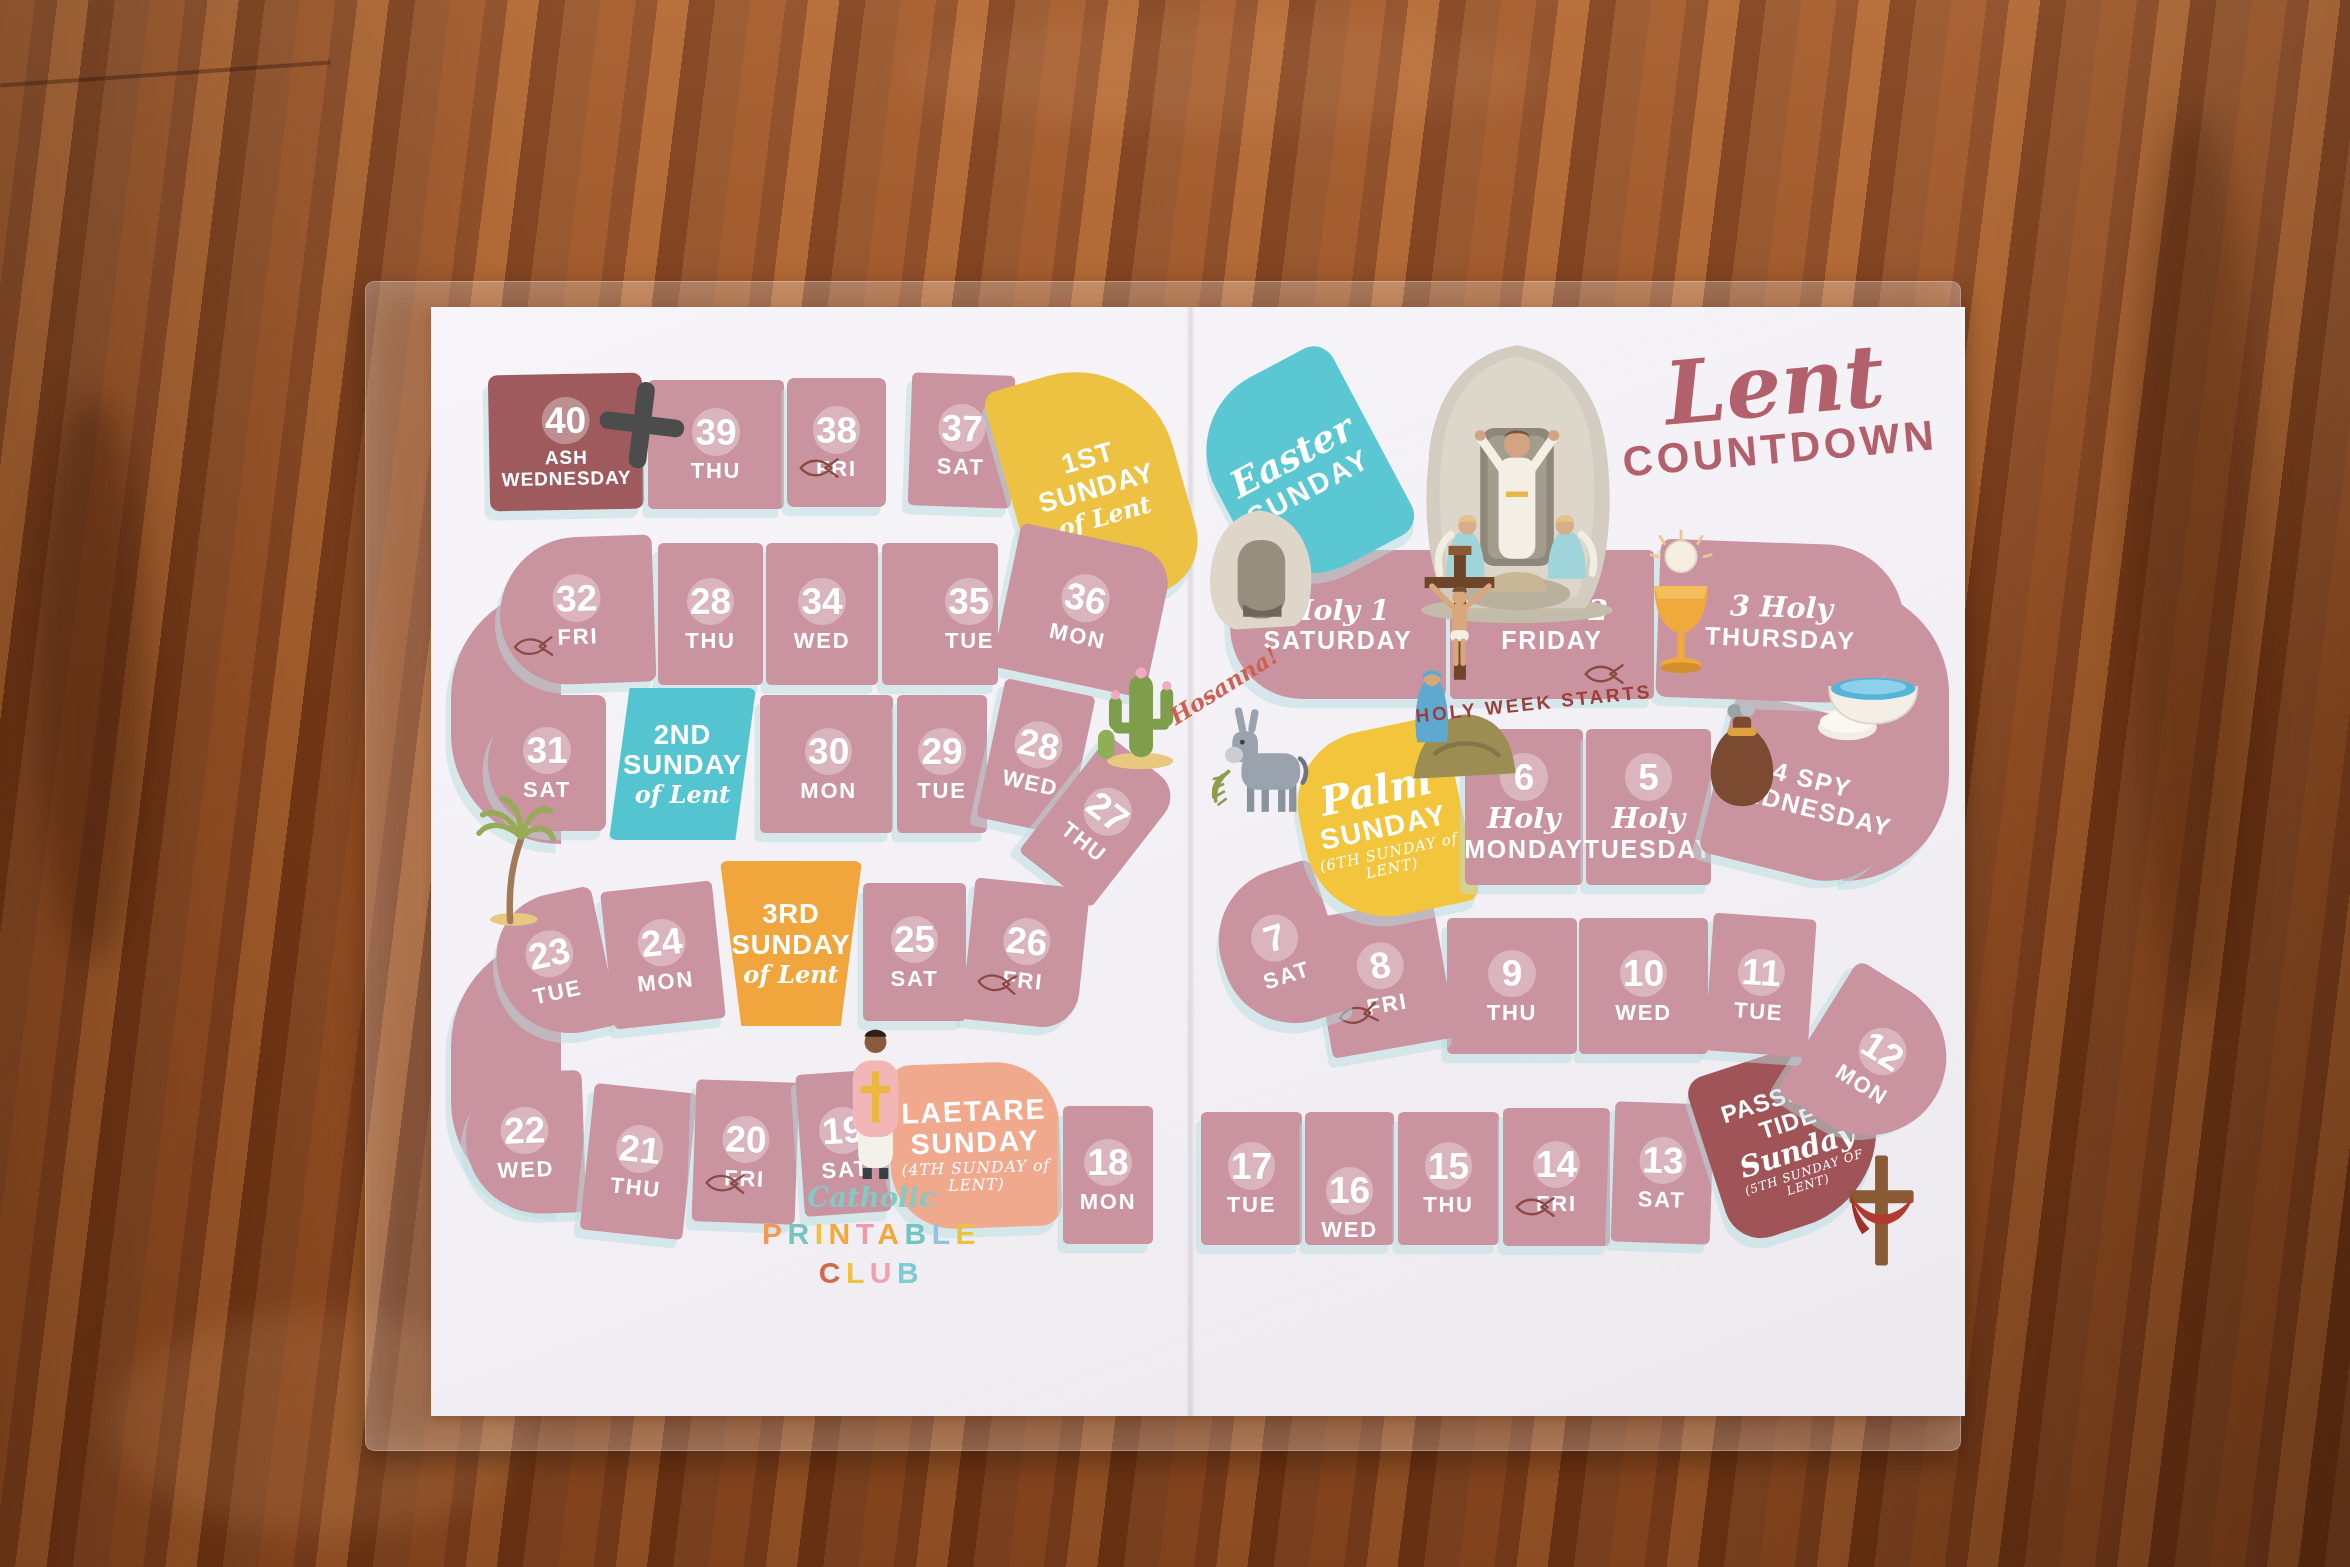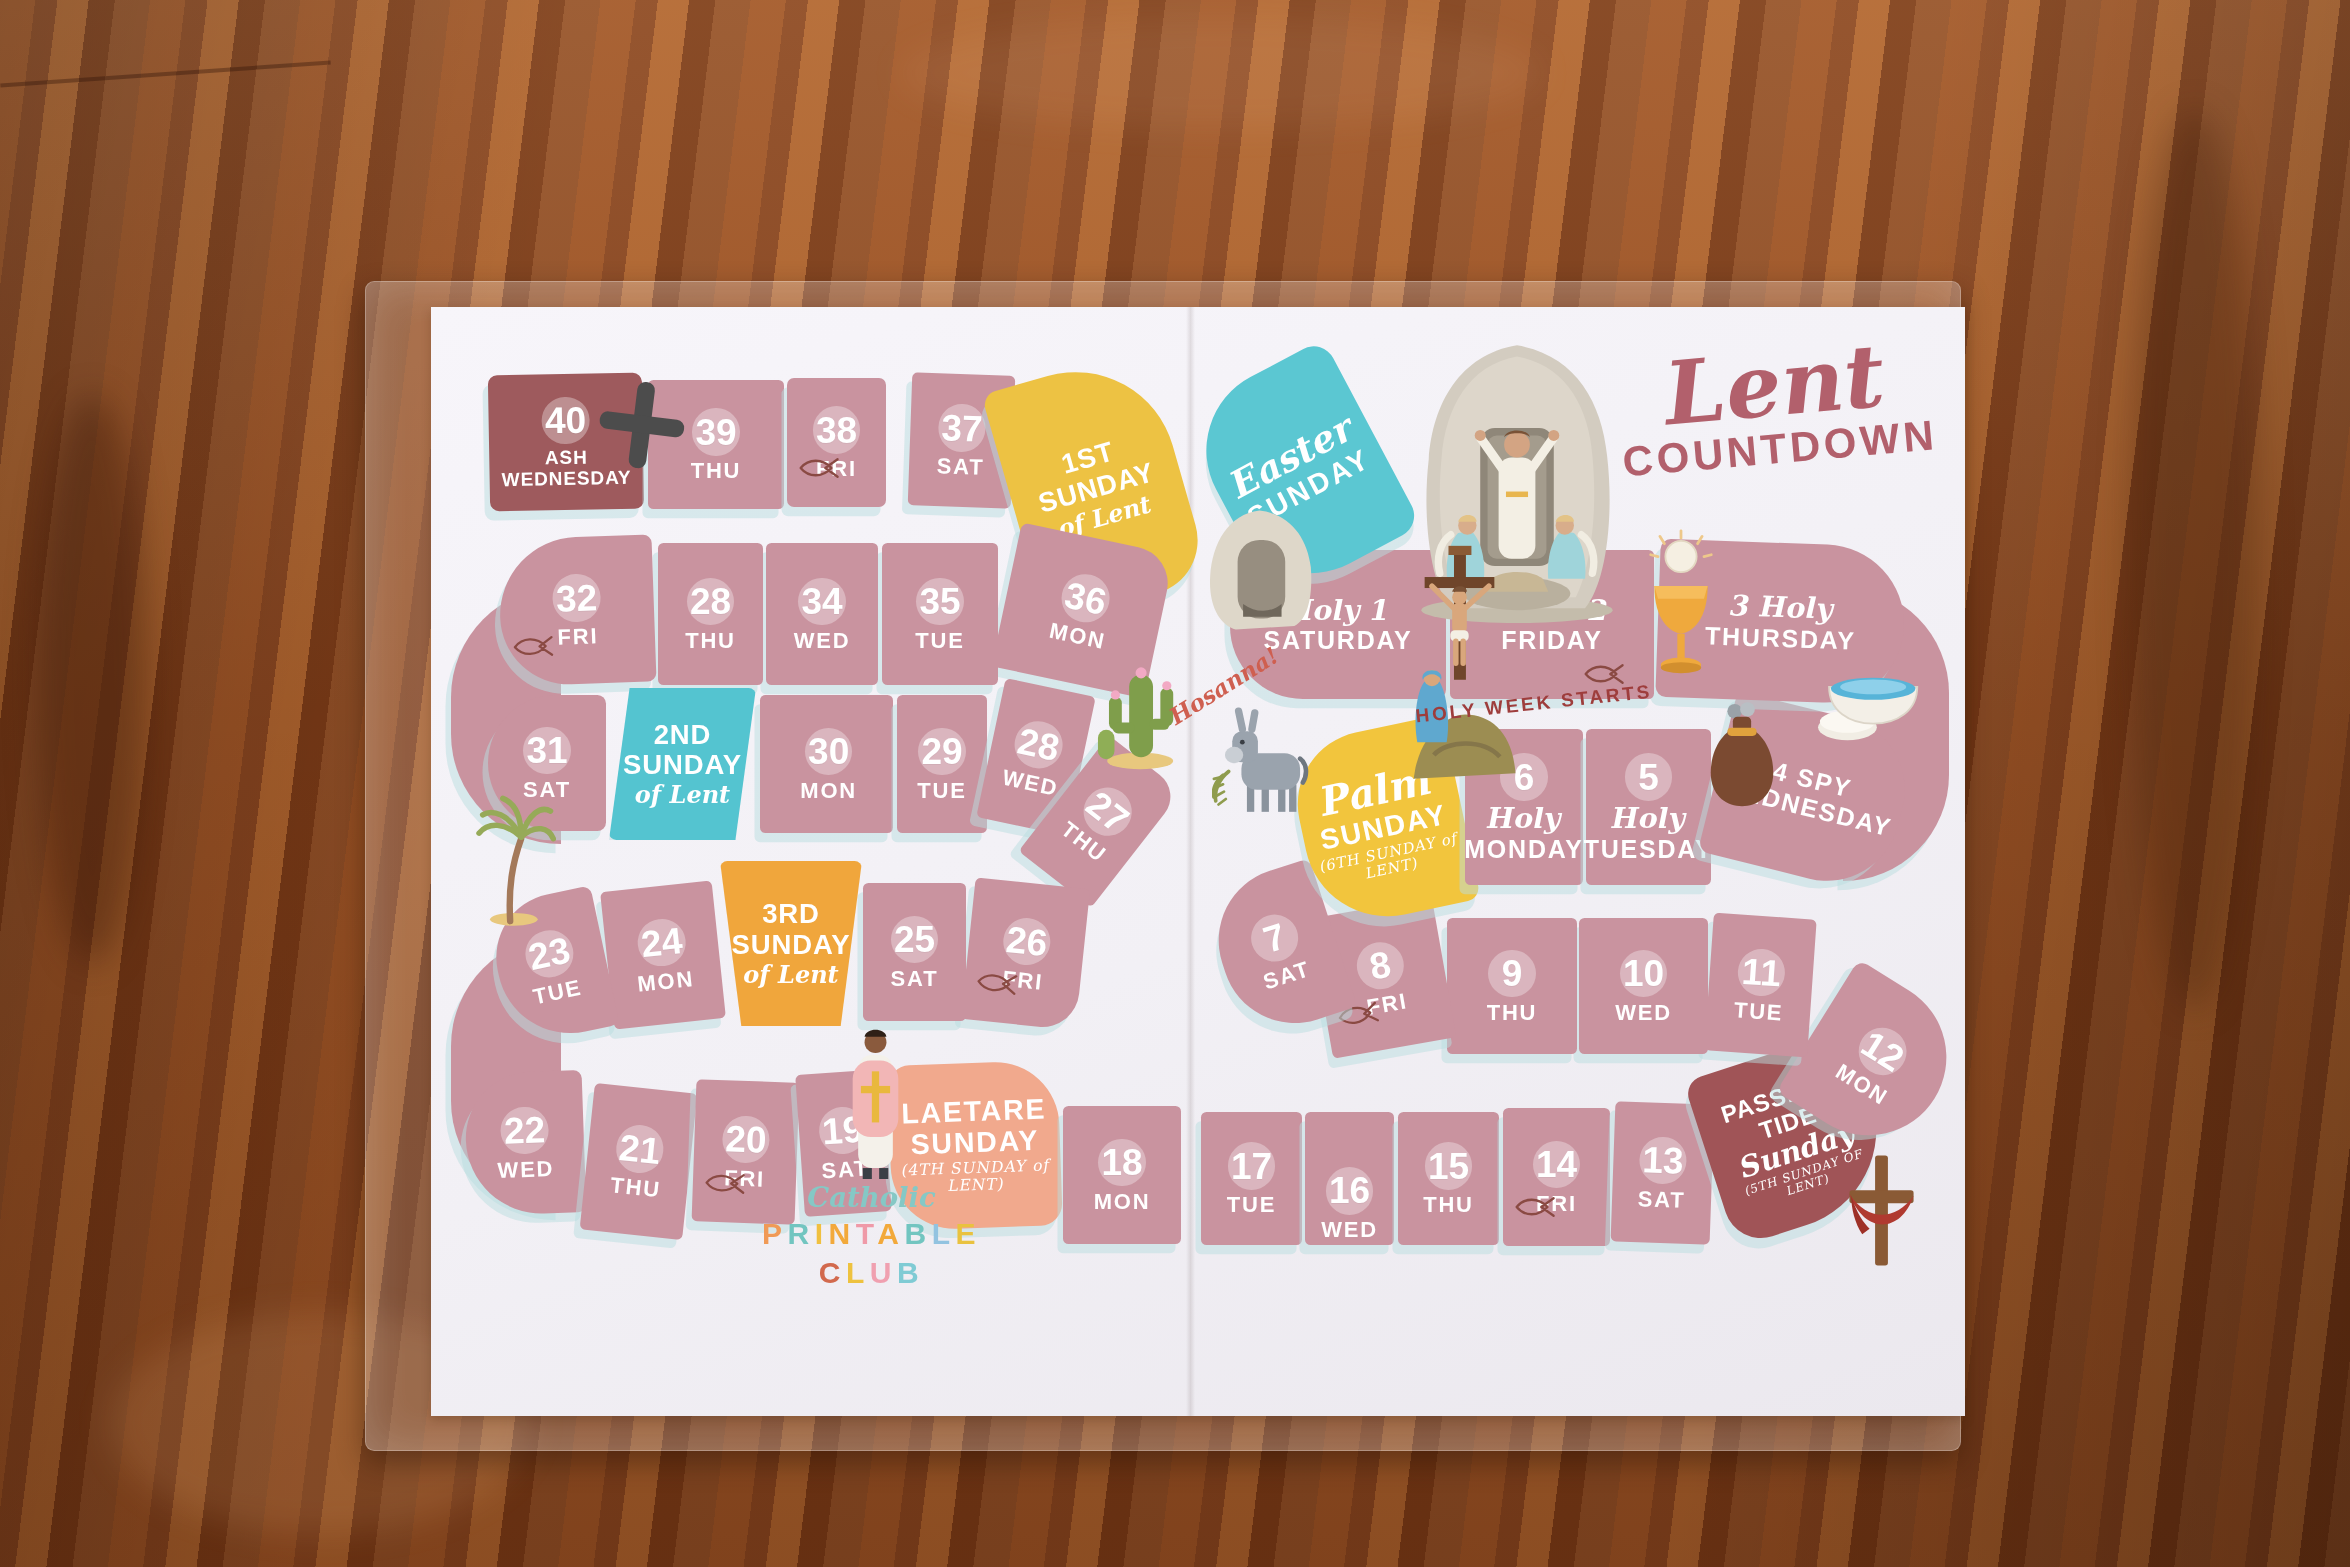--- a/index.html
+++ b/index.html
@@ -118,21 +118,21 @@
           <span class="caps">1ST</span>
           <span class="caps">SUNDAY</span>
           <span class="script">of Lent</span>
         </div>
         <div class="cell t-day" style="left: 574px; top: 230px; width: 156px; height: 147px; transform: rotate(12deg); border-radius: 7.3px 37px 7.3px 7.3px; background: rgb(201, 147, 159);">
           <span class="numwrap">
             <span class="num">36</span>
           </span>
           <span class="caps">MON</span>
         </div>
-        <div class="cell t-day" style="left: 451px; top: 236px; width: 116px; height: 142px; transform: rotate(0deg); border-radius: 5.5px; background: rgb(201, 147, 159);">
+        <div class="cell t-day" style="left: 451px; top: 236px; width: 116px; height: 142px; transform: rotate(0deg); border-radius: 5.5px; background: rgb(201, 147, 159); align-items: flex-end;">
           <span class="numwrap">
             <span class="num">35</span>
           </span>
           <span class="caps">TUE</span>
         </div>
         <div class="cell t-day" style="left: 335px; top: 236px; width: 112px; height: 142px; transform: rotate(0deg); border-radius: 5.5px; background: rgb(201, 147, 159);">
           <span class="numwrap">
             <span class="num">34</span>
           </span>
           <span class="caps">WED</span>
@@ -244,21 +244,21 @@
           <span class="numwrap">
             <span class="num">19</span>
           </span>
           <span class="caps">SAT</span>
         </div>
         <div class="cell t-laetare" style="left: 459px; top: 756px; width: 170px; height: 165px; transform: rotate(-2deg); border-radius: 22px 64px; background: rgb(241, 169, 141);">
           <span class="caps">LAETARE</span>
           <span class="caps">SUNDAY</span>
           <span class="sub">(4TH SUNDAY of LENT)</span>
         </div>
-        <div class="cell t-day" style="left: 632px; top: 799px; width: 118px; height: 138px; transform: rotate(0deg); border-radius: 5.5px; background: rgb(201, 147, 159);">
+        <div class="cell t-day" style="left: 632px; top: 799px; width: 90px; height: 138px; transform: rotate(0deg); border-radius: 5.5px; background: rgb(201, 147, 159);">
           <span class="numwrap">
             <span class="num">18</span>
           </span>
           <span class="caps">MON</span>
         </div>
         <div class="cell t-day" style="left: 770px; top: 805px; width: 101px; height: 133px; transform: rotate(0deg); border-radius: 5.5px; background: rgb(201, 147, 159);">
           <span class="numwrap">
             <span class="num">17</span>
           </span>
           <span class="caps">TUE</span>

